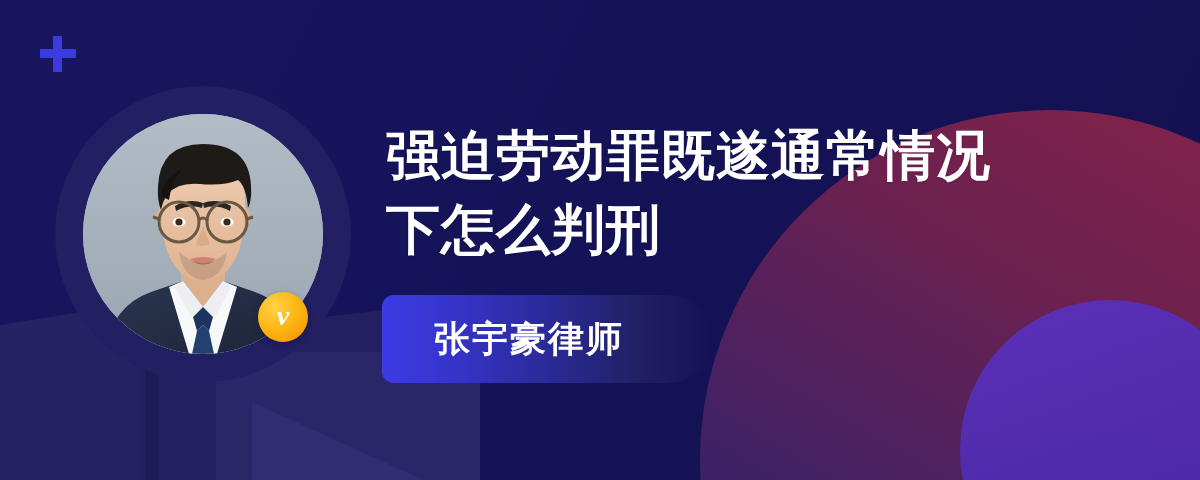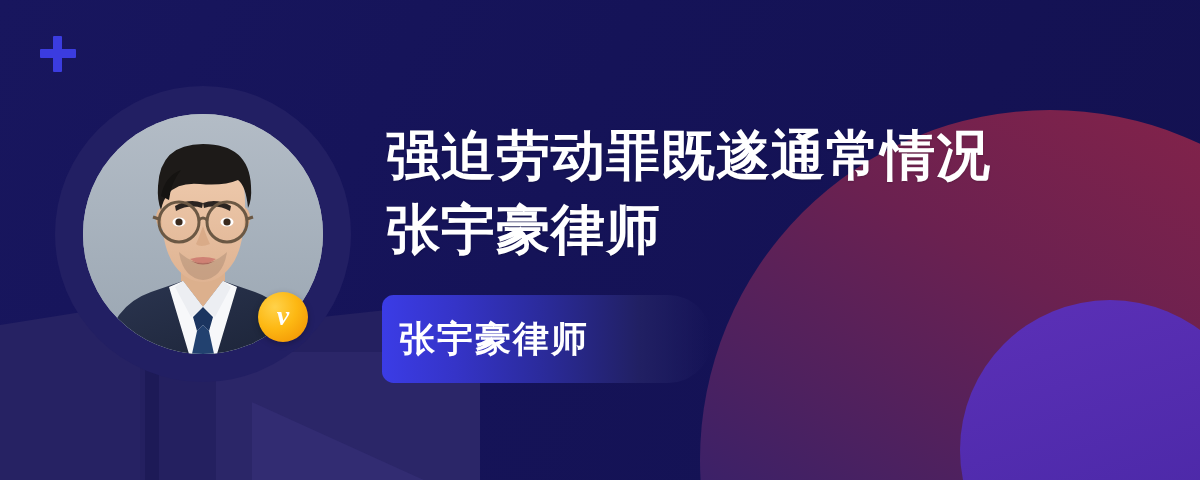--- a/index.html
+++ b/index.html
@@ -195,21 +195,21 @@
     border-radius: 16px 60px 60px 16px;
     background: linear-gradient(90deg, #3b3ce6 0%, #3534c8 22%, #2b2b9c 48%, #212063 78%, rgba(25,23,88,0) 100%);
     display: flex;
     align-items: center;
   }
   .name-pill .label {
     color: #ffffff;
     font-size: 36px;
     font-weight: 700;
     letter-spacing: 2px;
-    padding-left: 17px;
+    padding-left: 52px;
   }
 </style>
 </head>
 <body>
 
 <div id="banner">
 
   <div class="bg-base"></div>
 
   <div class="poly-left"></div>
@@ -288,20 +288,20 @@
         <path d="M96 138 q24 22 48 0 q-4 26 -24 28 q-20 -2 -24 -28 z" fill="#7a6555" opacity=".25"></path>
       </svg>
     </div>
     <div class="verified-badge">
       <span>v</span>
     </div>
   </div>
 
   <div class="content">
     <h1 class="headline">强迫劳动罪既遂通常情况
-张宇豪律师</h1>
+下怎么判刑</h1>
   </div>
 
   <div class="name-pill">
     <span class="label">张宇豪律师</span>
   </div>
 
 </div>
 
 </body></html>

